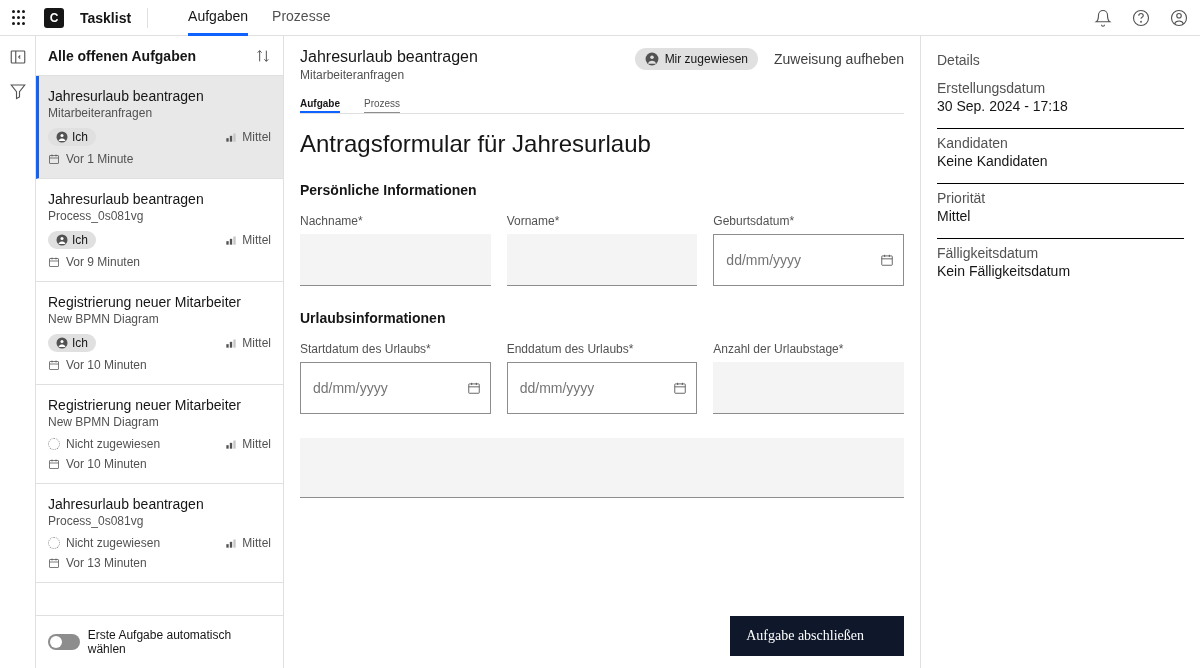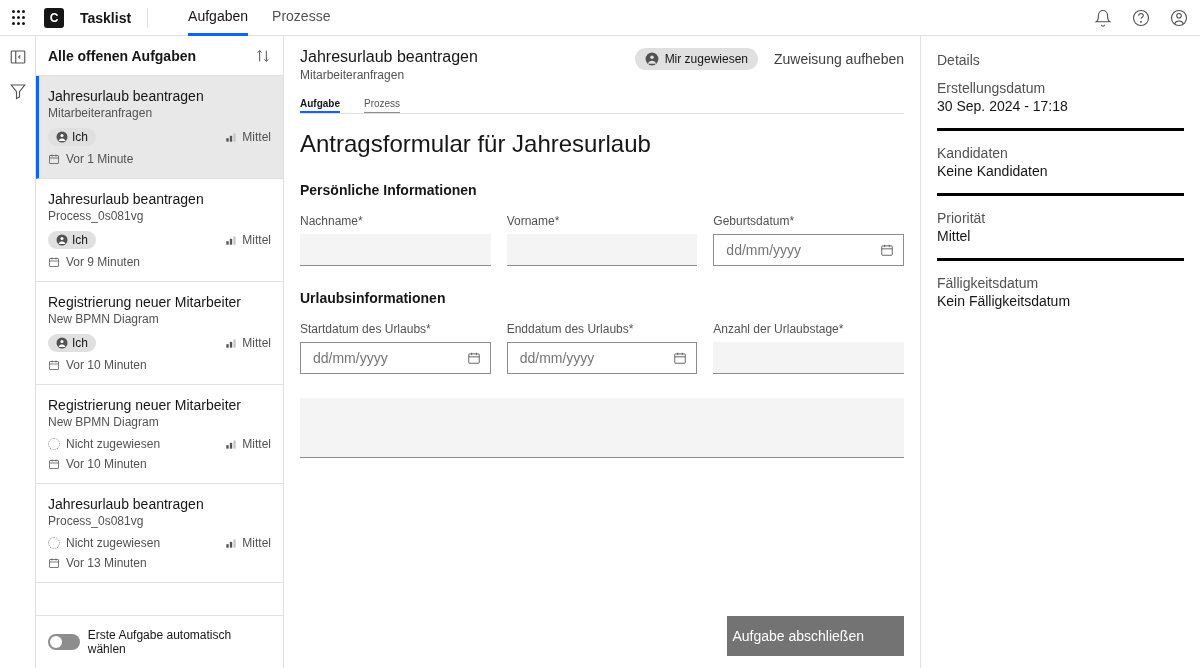--- a/index.html
+++ b/index.html
@@ -64,32 +64,32 @@
     .task-detail-tab { padding-bottom: 2px; font-size: 10px; cursor: pointer; border-bottom: 2px solid transparent; color: #525252; }
     .task-detail-tab.active { font-weight: 600; border-bottom-color: #0f62fe; color: #161616; }
     .task-detail-tab.underlined { border-bottom: 1px solid #8d8d8d; }
     
     .form-content { flex: 1; overflow-y: auto; padding: 16px; }
     .form-title { font-size: 24px; font-weight: 400; margin-bottom: 24px; }
     .form-section-title { font-size: 14px; font-weight: 600; margin-bottom: 16px; }
     .form-row { display: flex; gap: 16px; margin-bottom: 24px; }
     .form-field { flex: 1; }
     .form-label { font-size: 12px; color: #525252; display: block; margin-bottom: 6px; }
-    .form-input { width: 100%; height: 32px; background: #f4f4f4; border: none; border-bottom: 1px solid #8d8d8d; padding: 0 12px; font-size: 14px; }
+    .form-input { width: 100%; height: 52px; background: #f4f4f4; border: none; border-bottom: 1px solid #8d8d8d; padding: 0 12px; font-size: 14px; }
     .form-input.date-input { background: #fff; border: 1px solid #8d8d8d; position: relative; }
     .date-wrapper { position: relative; }
     .date-wrapper .cal-icon { position: absolute; right: 10px; top: 50%; transform: translateY(-50%); width: 14px; height: 14px; color: #525252; pointer-events: none; }
     .form-textarea { width: 100%; height: 60px; background: #f4f4f4; border: none; border-bottom: 1px solid #8d8d8d; padding: 10px 12px; font-size: 14px; resize: none; font-family: inherit; }
     
     .form-footer { padding: 12px 16px; display: flex; justify-content: flex-end; }
-    .primary-btn { background: #737373; color: #fff; border: none; padding: 12px 40px 12px 5px; font-size: 14px; cursor: pointer; }
+    .primary-btn { background: #0f172a; color: #fff; border: none; padding: 12px 40px 12px 16px; font-size: 14px; cursor: pointer; font-family: Liberation Serif, serif; }
     
     .details-panel { width: 280px; border-left: 1px solid #e0e0e0; padding: 16px; }
     .details-heading { font-size: 14px; font-weight: 400; color: #525252; margin-bottom: 12px; }
-    .details-section { padding-bottom: 14px; margin-bottom: 14px; border-bottom: 3px solid #000000; }
+    .details-section { padding-bottom: 14px; margin-bottom: 6px; border-bottom: 1px solid #000000; }
     .details-label { font-size: 14px; color: #525252; margin-bottom: 2px; }
     .details-value { font-size: 14px; }
   </style>
 </head>
 <body>
 
 <div class="app-header">
   <div class="app-header-left">
     <div class="app-menu-icon">
       <span></span>

